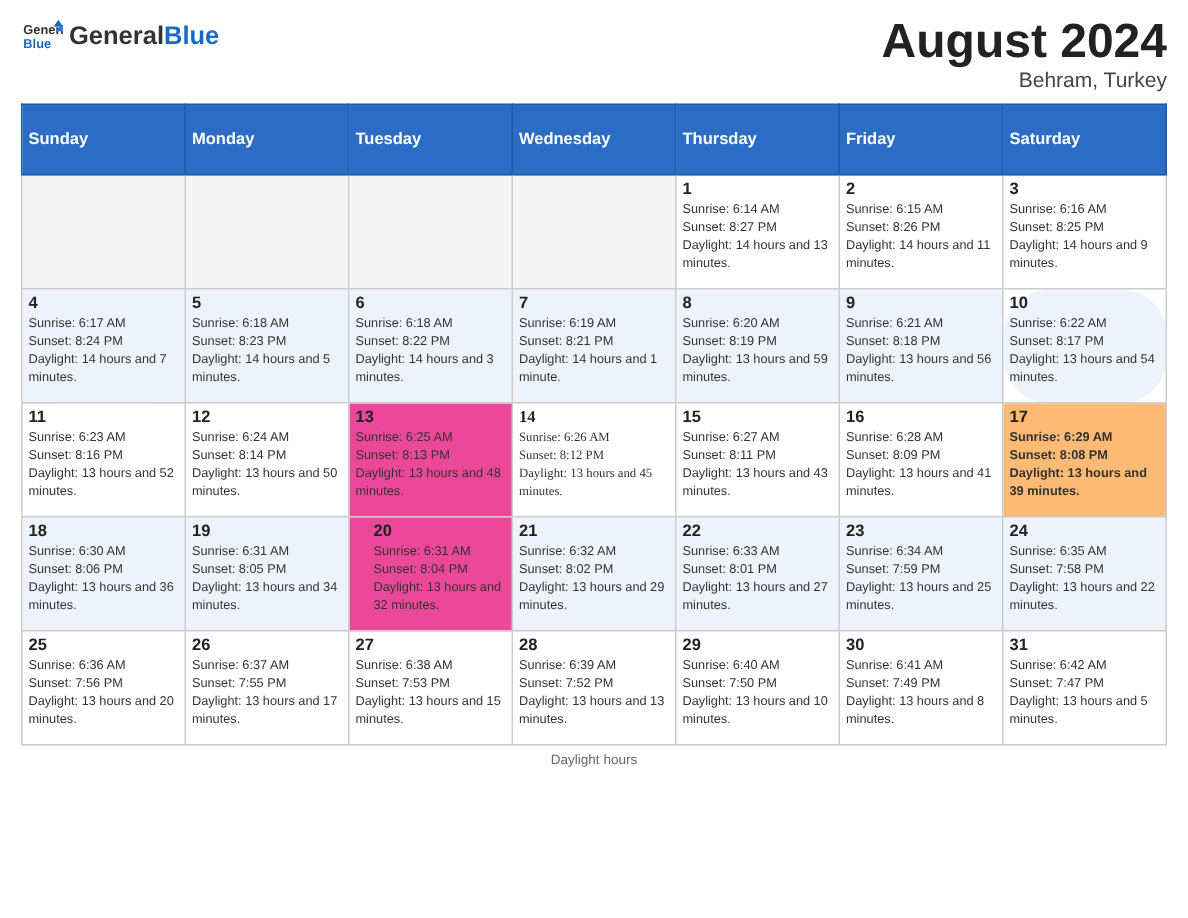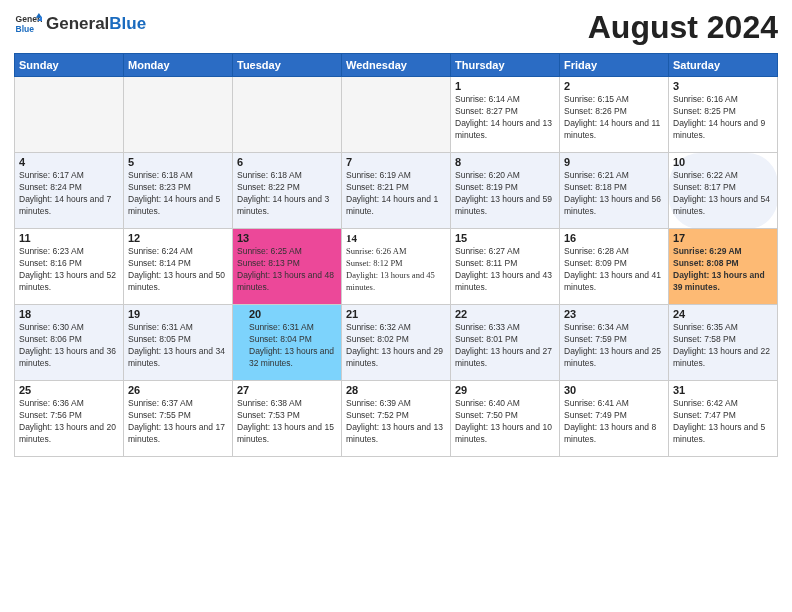--- a/index.html
+++ b/index.html
@@ -46,21 +46,21 @@
     .calendar-table {
       width: 100%;
       border-collapse: collapse;
       table-layout: fixed;
     }
     .calendar-table th {
       background: #2b6cc4;
       color: #fff;
       font-size: 11px;
       font-weight: bold;
-      padding: 5px 4px;
+      padding: 17px 4px;
       text-align: left;
       border: 1px solid #1a5aaa;
     }
     .calendar-table td {
       border: 1px solid #ccc;
       vertical-align: top;
       padding: 3px 4px;
       font-size: 9px;
       color: #222;
       height: 76px;
@@ -105,20 +105,21 @@
         <polygon points="30,14 36,14 36,8" fill="#2b7de0"></polygon>
       </svg>
       <div>
         <div style="font-size:17px;font-weight:bold;line-height:1.15;">
           <span style="color:#333;">General</span><span style="color:#1a6bbf;">Blue</span>
         </div>
       </div>
     </div>
     <div class="title-block">
       <div class="month-year">August 2024</div>
+      <div class="location">Behram, Turkey</div>
     </div>
   </div>
 
   <table class="calendar-table">
     <thead>
       <tr>
       <th>Sunday</th>
           <th>Monday</th>
           <th>Tuesday</th>
           <th>Wednesday</th>
@@ -246,21 +247,21 @@
             <div class="day-info" style="white-space: pre-line;">Sunrise: 6:30 AM
 Sunset: 8:06 PM
 Daylight: 13 hours and 36 minutes.</div>
           </td>
           <td style="background: rgb(238, 242, 250);">
             <span class="day-num">19</span>
             <div class="day-info" style="white-space: pre-line;">Sunrise: 6:31 AM
 Sunset: 8:05 PM
 Daylight: 13 hours and 34 minutes.</div>
           </td>
-          <td style="background: #7dd3fc; padding-left: 16px;">
+          <td style="background: #ec4899; padding-left: 16px;">
             <span class="day-num">20</span>
             <div class="day-info" style="white-space: pre-line;">Sunrise: 6:31 AM
 Sunset: 8:04 PM
 Daylight: 13 hours and 32 minutes.</div>
           </td>
           <td style="background: rgb(238, 242, 250);">
             <span class="day-num">21</span>
             <div class="day-info" style="white-space: pre-line;">Sunrise: 6:32 AM
 Sunset: 8:02 PM
 Daylight: 13 hours and 29 minutes.</div>
@@ -324,13 +325,14 @@
           <td style="background: rgb(255, 255, 255);">
             <span class="day-num">31</span>
             <div class="day-info" style="white-space: pre-line;">Sunrise: 6:42 AM
 Sunset: 7:47 PM
 Daylight: 13 hours and 5 minutes.</div>
           </td>
         </tr>
       </tbody>
   </table>
 
+  <div class="footer-note">Daylight hours</div>
 </div>
 
 </body></html>

